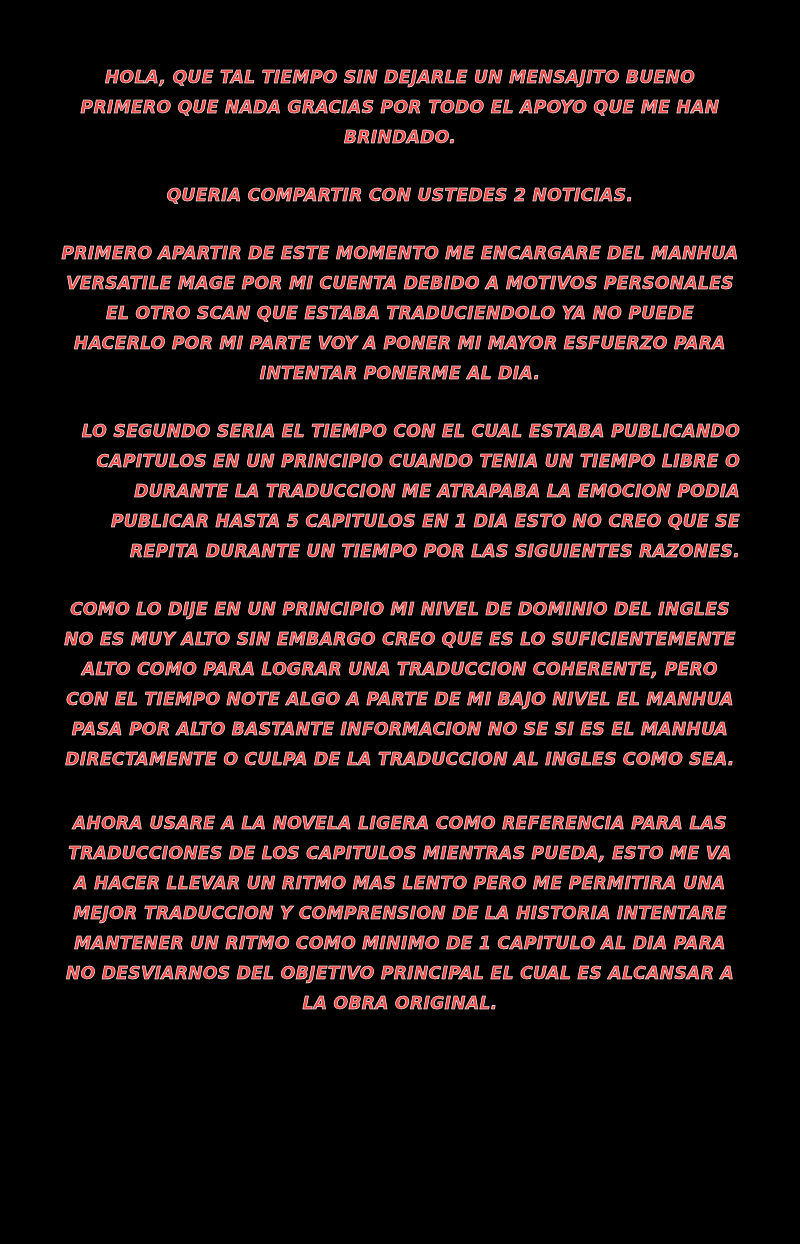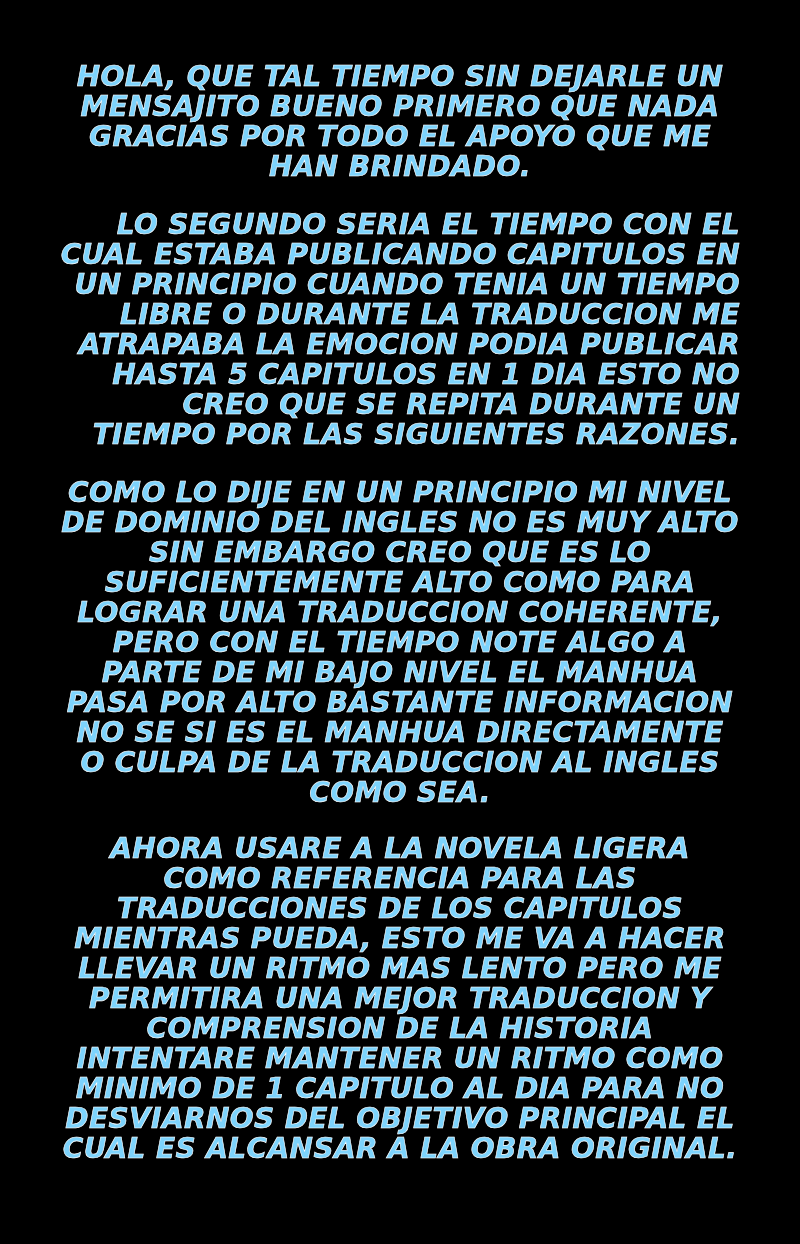--- a/index.html
+++ b/index.html
@@ -22,45 +22,47 @@
     padding: 62px 60px 40px 60px;
   }
   .note-block {
     display: flex;
     flex-direction: column;
     align-items: center;
   }
   .para {
     width: 100%;
     text-align: center;
-    color: #7dd3fc;
+    color: #ef4444;
     font-family: "DejaVu Sans", sans-serif;
     font-weight: 700;
     font-style: italic;
-    font-size: 28px;
+    font-size: 17px;
     line-height: 30px;
     letter-spacing: 0.4px;
     text-transform: uppercase;
     margin: 0 0 26px 0;
     -webkit-text-stroke: 0.6px #ffffff;
     text-shadow:
       2px 0 0 #000, -2px 0 0 #000, 0 2px 0 #000, 0 -2px 0 #000,
       1.5px 1.5px 0 #000, -1.5px 1.5px 0 #000, 1.5px -1.5px 0 #000, -1.5px -1.5px 0 #000,
       3px 3px 0 #000;
   }
   .para.p1 { margin-bottom: 28px; }
   .para.p2 { margin-bottom: 28px; }
   .para.p3 { margin-bottom: 28px; }
   .para.p4 { margin-bottom: 28px; text-align: right; }
-  .para.p5 { margin-bottom: 26px; }
+  .para.p5 { margin-bottom: 34px; }
   .para.p6 { margin-bottom: 16px; }
 </style>
 </head>
 <body>
 
 <div class="page">
   <div class="note-block">
     <p class="para p1">Hola, que tal tiempo sin dejarle un mensajito bueno primero que nada gracias por todo el apoyo que me han brindado.</p>
+    <p class="para p2">Queria compartir con ustedes 2 noticias.</p>
+    <p class="para p3">Primero apartir de este momento me encargare del manhua Versatile Mage por mi cuenta debido a motivos personales el otro scan que estaba traduciendolo ya no puede hacerlo por mi parte voy a poner mi mayor esfuerzo para intentar ponerme al dia.</p>
     <p class="para p4">Lo segundo seria el tiempo con el cual estaba publicando capitulos en un principio cuando tenia un tiempo libre o durante la traduccion me atrapaba la emocion podia publicar hasta 5 capitulos en 1 dia esto no creo que se repita durante un tiempo por las siguientes razones.</p>
     <p class="para p5">Como lo dije en un principio mi nivel de dominio del ingles no es muy alto sin embargo creo que es lo suficientemente alto como para lograr una traduccion coherente, pero con el tiempo note algo a parte de mi bajo nivel el manhua pasa por alto bastante informacion no se si es el manhua directamente o culpa de la traduccion al ingles como sea.</p>
     <p class="para p6">Ahora usare a la novela ligera como referencia para las traducciones de los capitulos mientras pueda, esto me va a hacer llevar un ritmo mas lento pero me permitira una mejor traduccion y comprension de la historia intentare mantener un ritmo como minimo de 1 capitulo al dia para no desviarnos del objetivo principal el cual es alcansar a la obra original.</p>
   </div>
 </div>
 
 </body></html>

